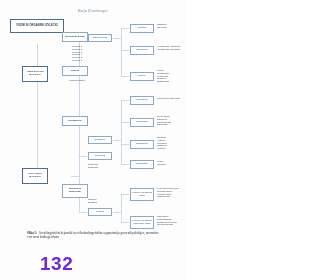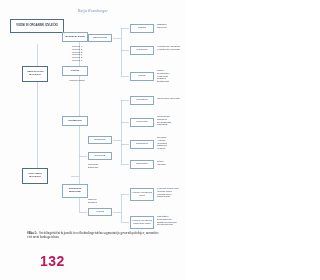--- a/index.html
+++ b/index.html
@@ -78,23 +78,23 @@
     line-height:1.45;
     color:#2b2b2b;
     text-align:left;
   }
   .caption .lbl{font-weight:bold;margin-right:2px;}
   
   .folio{
     position:absolute;
     left:40px;top:253px;
     font-family:"Liberation Sans", sans-serif;
-    font-size:14px;
+    font-size:19px;
     font-weight:bold;
-    color:#be185d;
+    color:#6d28d9;
     letter-spacing:.5px;
   }
 </style>
 </head>
 <body>
 
 <div id="page">
 
   <div class="runhead">Katja Kremberger</div>
 

